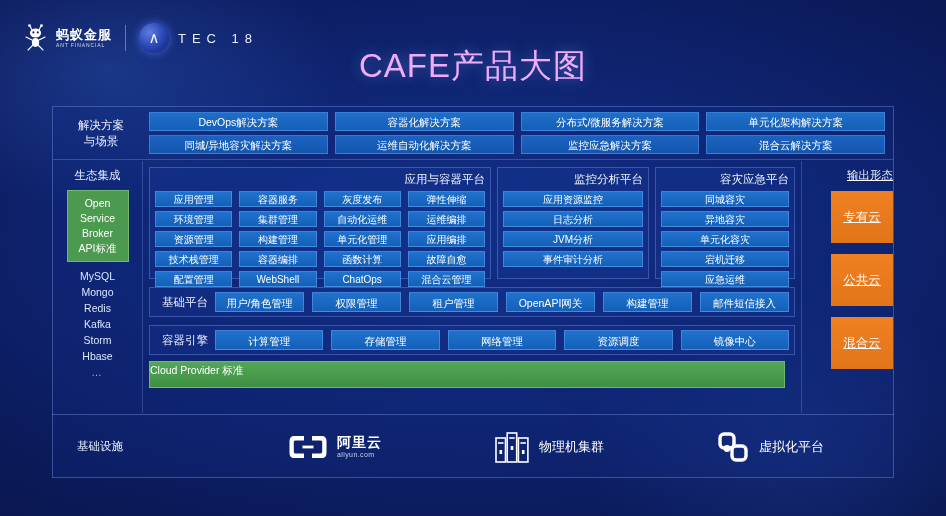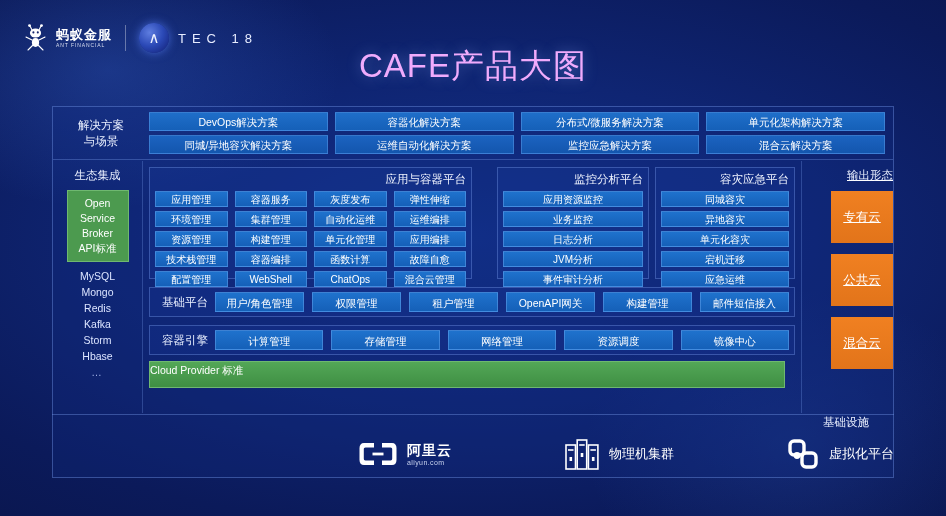--- a/index.html
+++ b/index.html
@@ -54,21 +54,21 @@
 
   
   .frame {
     position: absolute; left: 52px; top: 106px; width: 842px; height: 372px;
     border: 1px solid rgba(120,155,235,.40);
     background: rgba(16,44,130,.30);
   }
   .band-bottom {
     position: absolute; left: 52px; top: 414px; width: 842px; height: 64px;
     border-top: 1px solid rgba(120,155,235,.40);
-    display: flex; align-items: flex-end; flex-direction: column;
+    display: flex; align-items: center;
   }
 
   
   .solutions {
     position: absolute; left: 53px; top: 107px; width: 840px; height: 53px;
     display: flex; align-items: center;
     border-bottom: 1px solid rgba(120,155,235,.35);
   }
   .sol-label {
     width: 96px; flex: none; text-align: center;
@@ -112,21 +112,21 @@
   .panel {
     border: 1px solid rgba(120,155,235,.38);
     background: rgba(22,54,148,.35);
     padding: 4px 5px 5px;
     display: flex; flex-direction: column;
   }
   .panel .ptitle {
     text-align: right; font-size: 11.5px; color: #f0f4ff; margin-bottom: 4px;
   }
   .panel-apps { flex: 1 1 auto; }
-  .panel-mon { width: 152px; flex: none; margin-left: 19px; }
+  .panel-mon { width: 152px; flex: none; }
   .panel-dr { width: 140px; flex: none; }
   .grid4 { display: grid; grid-template-columns: repeat(4, 1fr); gap: 4px 7px; }
   .grid1 { display: grid; grid-template-columns: 1fr; gap: 4px; }
   .cell {
     height: 16px; line-height: 16px; text-align: center;
     font-size: 10px; color: #ffffff;
     background: linear-gradient(180deg, #1f72cd 0%, #1560b8 100%);
     border: 1px solid rgba(125,185,255,.38);
     white-space: nowrap; overflow: hidden;
   }
@@ -281,21 +281,20 @@
           <div class="cell">WebShell</div>
           <div class="cell">ChatOps</div>
           <div class="cell">混合云管理</div>
         </div>
       </div>
 
       <div class="panel panel-mon">
         <div class="ptitle">监控分析平台</div>
         <div class="grid1">
           <div class="cell">应用资源监控</div>
-          <div class="cell">业务监控</div>
           <div class="cell">日志分析</div>
           <div class="cell">JVM分析</div>
           <div class="cell">事件审计分析</div>
         </div>
       </div>
 
       <div class="panel panel-dr">
         <div class="ptitle">容灾应急平台</div>
         <div class="grid1">
           <div class="cell">同城容灾</div>

